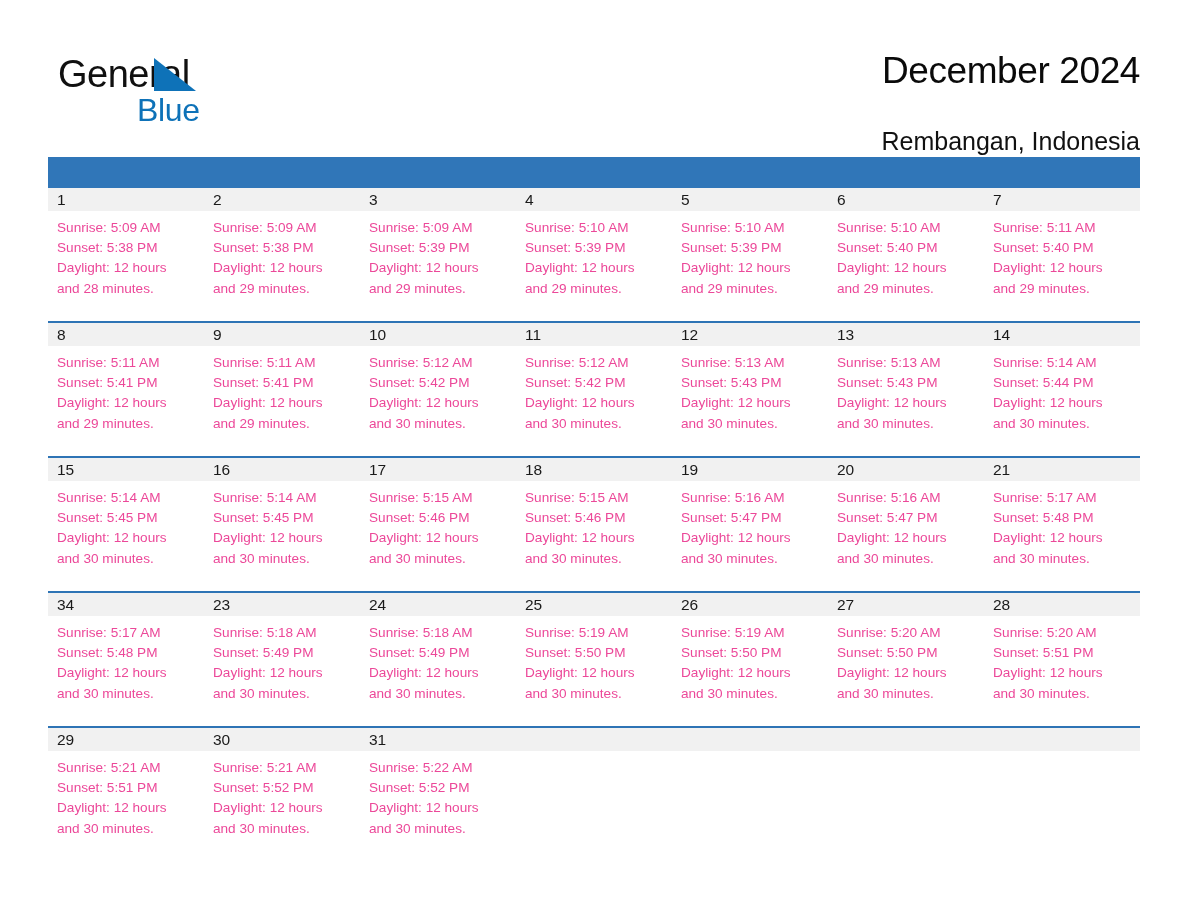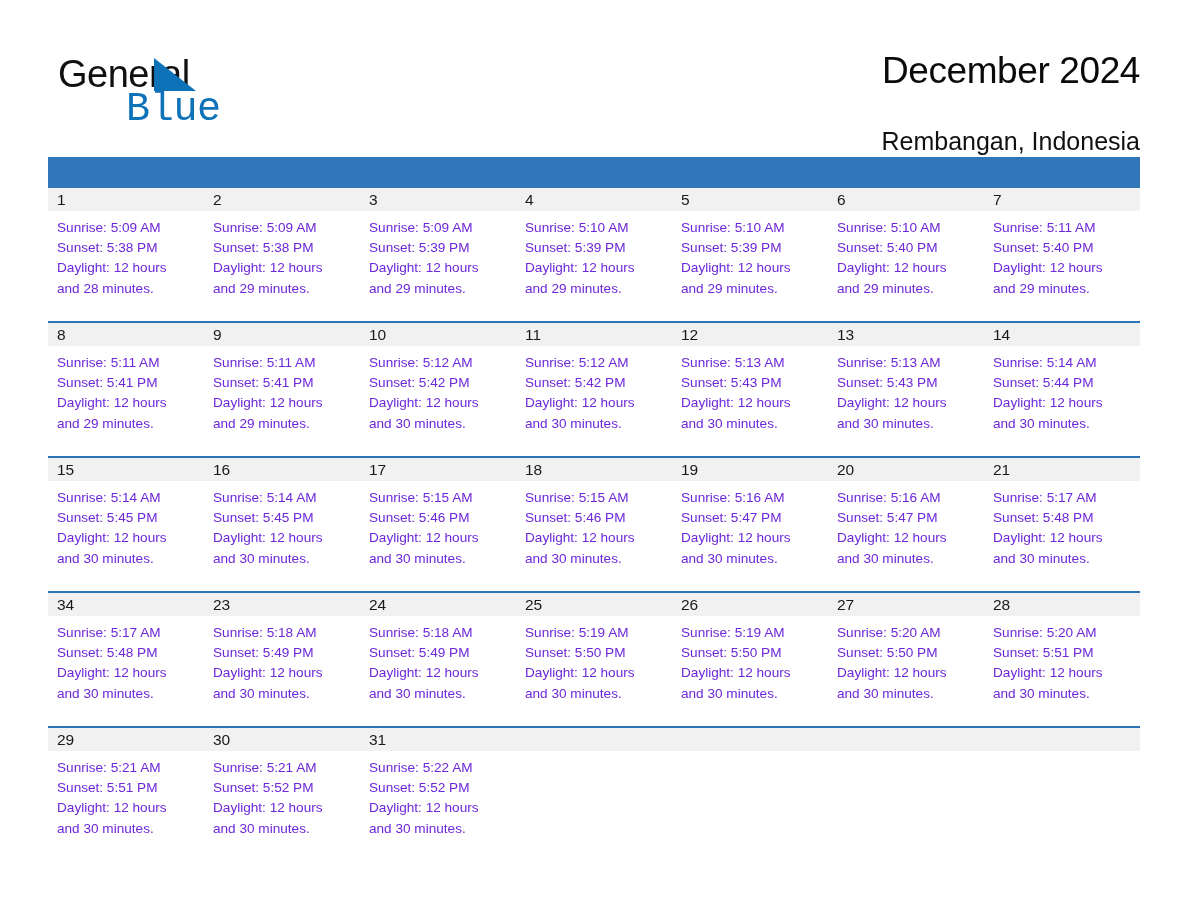--- a/index.html
+++ b/index.html
@@ -48,28 +48,27 @@
     position: absolute;
     left: 96px;
     top: 4px;
     width: 0;
     height: 0;
     border-left: 42px solid #0E72B8;
     border-top: 33px solid transparent;
   }
   .logo-line2 {
     position: absolute;
-    left: 68px;
+    left: 79px;
     top: 36px;
-    font-size: 40px;
+    font-size: 32px;
     line-height: 40px;
     color: #0E72B8;
     font-weight: 400;
     letter-spacing: -0.3px;
-    font-family: Liberation Mono, monospace;
   }
   .titles {
     position: absolute;
     right: 0;
     top: 0;
     text-align: right;
   }
   .cal-title {
     font-size: 37px;
     line-height: 58px;
@@ -139,21 +138,21 @@
     box-sizing: border-box;
     white-space: nowrap;
   }
   .daycell.empty .daynum-band {
     background: #F1F1F1;
   }
   .cell-body {
     padding: 7px 9px 0 9px;
     font-size: 13.6px;
     line-height: 20.2px;
-    color: #6d28d9;
+    color: #ec4899;
   }
   .cell-body div {
     white-space: nowrap;
   }
 </style>
 </head>
 <body>
 
 <div class="page">
 

